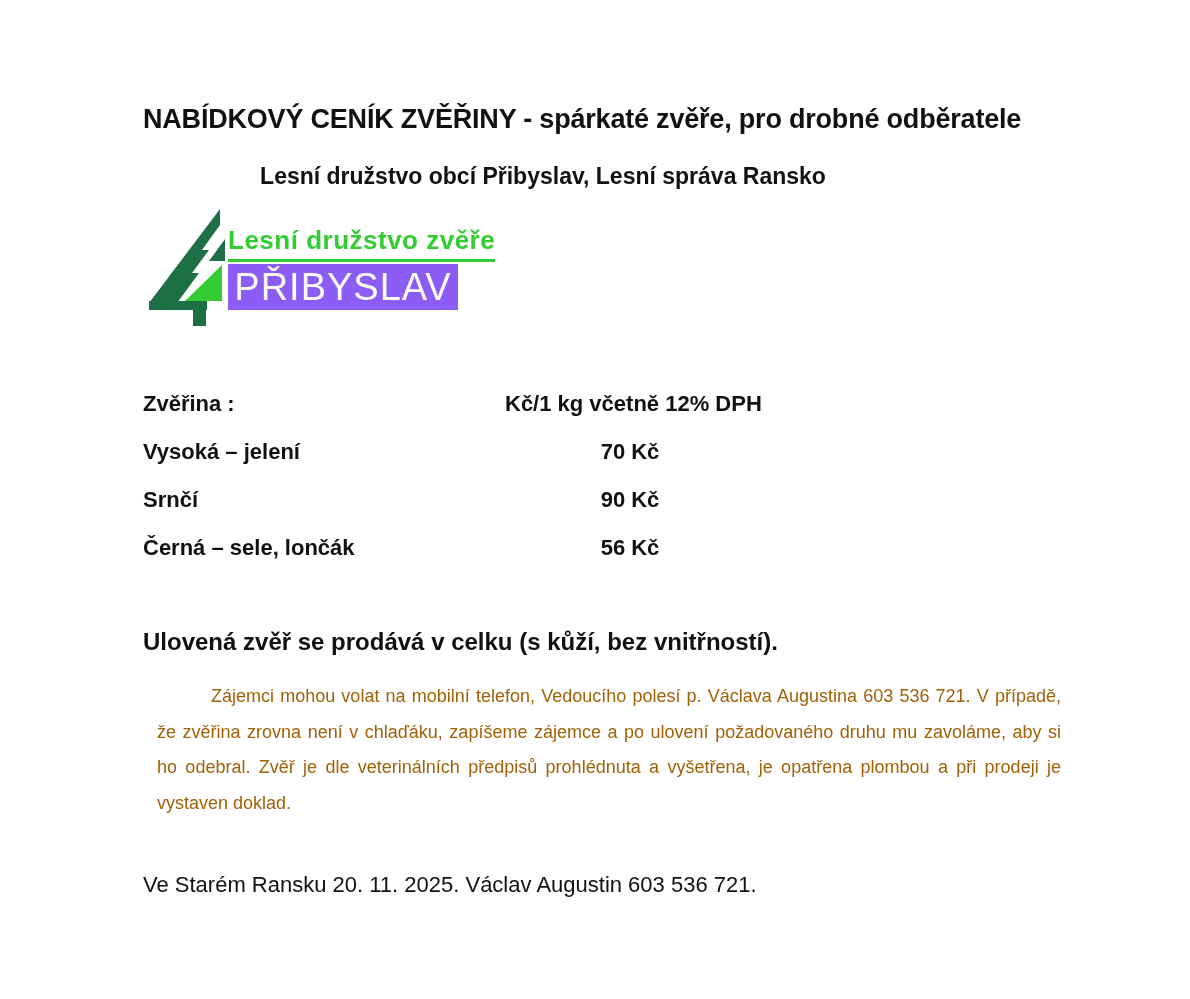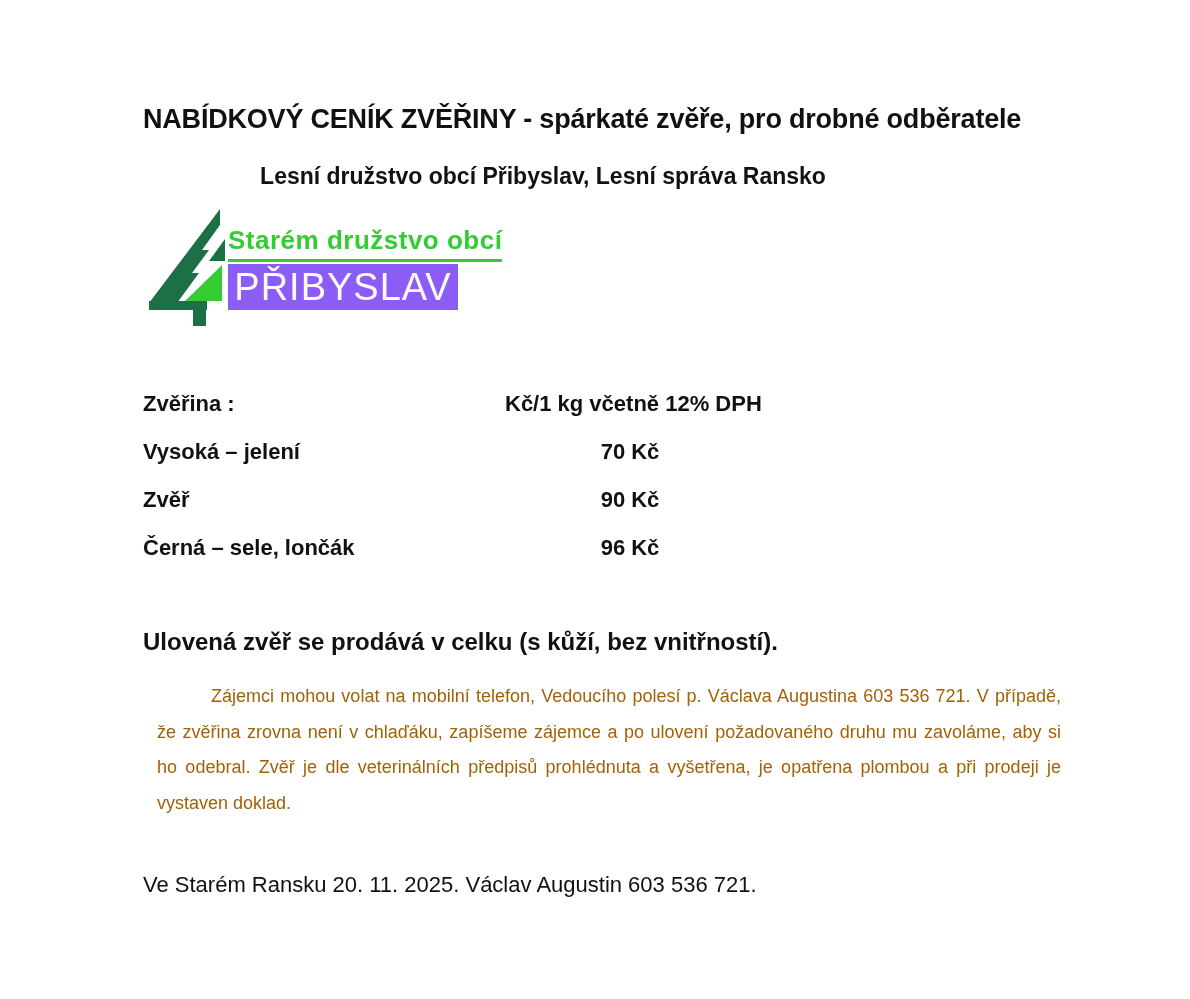--- a/index.html
+++ b/index.html
@@ -152,41 +152,41 @@
 
   <div class="logo">
     <svg class="tree" viewBox="0 0 100 125" xmlns="http://www.w3.org/2000/svg">
       <polygon points="77,6 6,100 34,100 56,70 49,70 66,47 59,47 77,22" fill="#1d7046"></polygon>
       <polygon points="82,36 82,58 66,58" fill="#1d7046"></polygon>
       <polygon points="79,62 79,98 42,98" fill="#33cc33"></polygon>
       <rect x="6" y="98" width="58" height="9" fill="#1d7046"></rect>
       <rect x="50" y="107" width="13" height="16" fill="#1d7046"></rect>
     </svg>
     <div class="logo-textcol">
-      <div class="logo-line1">Starém družstvo obcí</div>
+      <div class="logo-line1">Lesní družstvo zvěře</div>
       <div class="logo-banner">PŘIBYSLAV</div>
     </div>
   </div>
 
   <div class="price-table">
     <div class="price-row">
       <span class="cell-item">Zvěřina :</span>
       <span class="cell-price">Kč/1 kg včetně 12% DPH</span>
     </div>
     <div class="price-row">
       <span class="cell-item">Vysoká – jelení</span>
       <span class="cell-price">70 Kč</span>
     </div>
     <div class="price-row">
-      <span class="cell-item">Zvěř</span>
+      <span class="cell-item">Srnčí</span>
       <span class="cell-price">90 Kč</span>
     </div>
     <div class="price-row">
       <span class="cell-item">Černá – sele, lončák</span>
-      <span class="cell-price">96 Kč</span>
+      <span class="cell-price">56 Kč</span>
     </div>
   </div>
 
   <p class="sale-note">Ulovená zvěř se prodává v celku (s kůží, bez vnitřností).</p>
 
   <p class="body-paragraph">Zájemci mohou volat na mobilní telefon, Vedoucího polesí p. Václava Augustina 603 536 721. V případě, že zvěřina zrovna není v chlaďáku, zapíšeme zájemce a po ulovení požadovaného druhu mu zavoláme, aby si ho odebral. Zvěř je dle veterinálních předpisů prohlédnuta a vyšetřena, je opatřena plombou a při prodeji je vystaven doklad.</p>
 
   <p class="signature">Ve Starém Ransku 20. 11. 2025. Václav Augustin 603 536 721.</p>
 
 </div>

